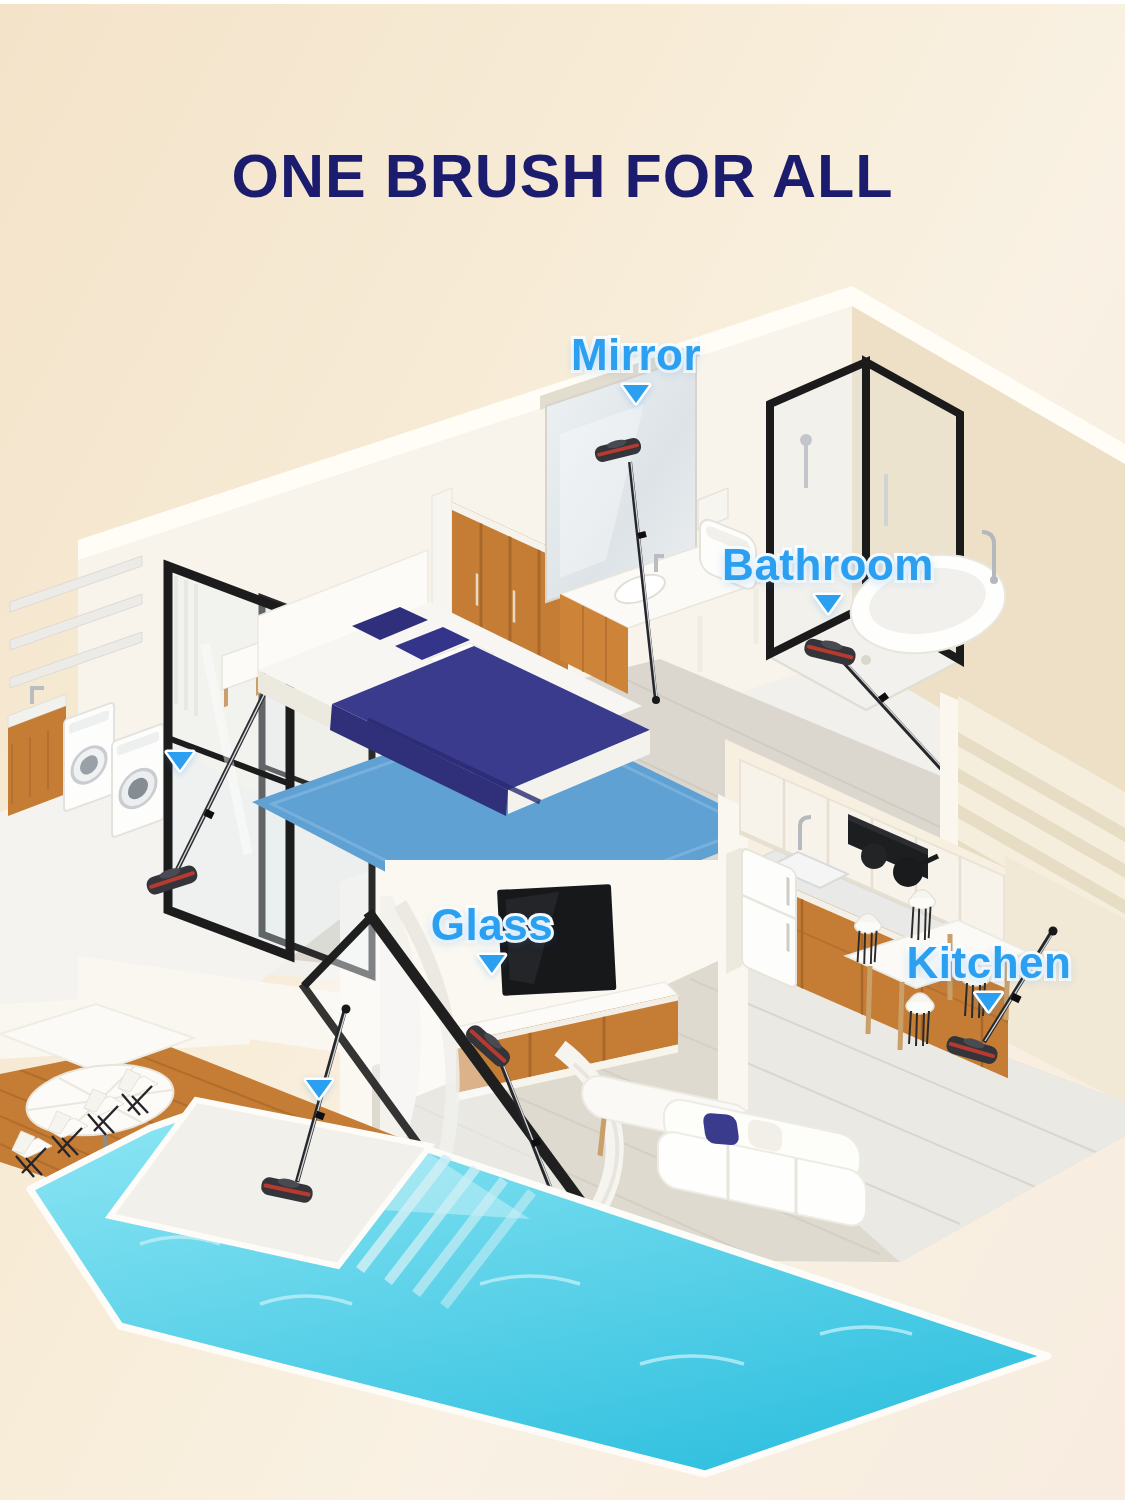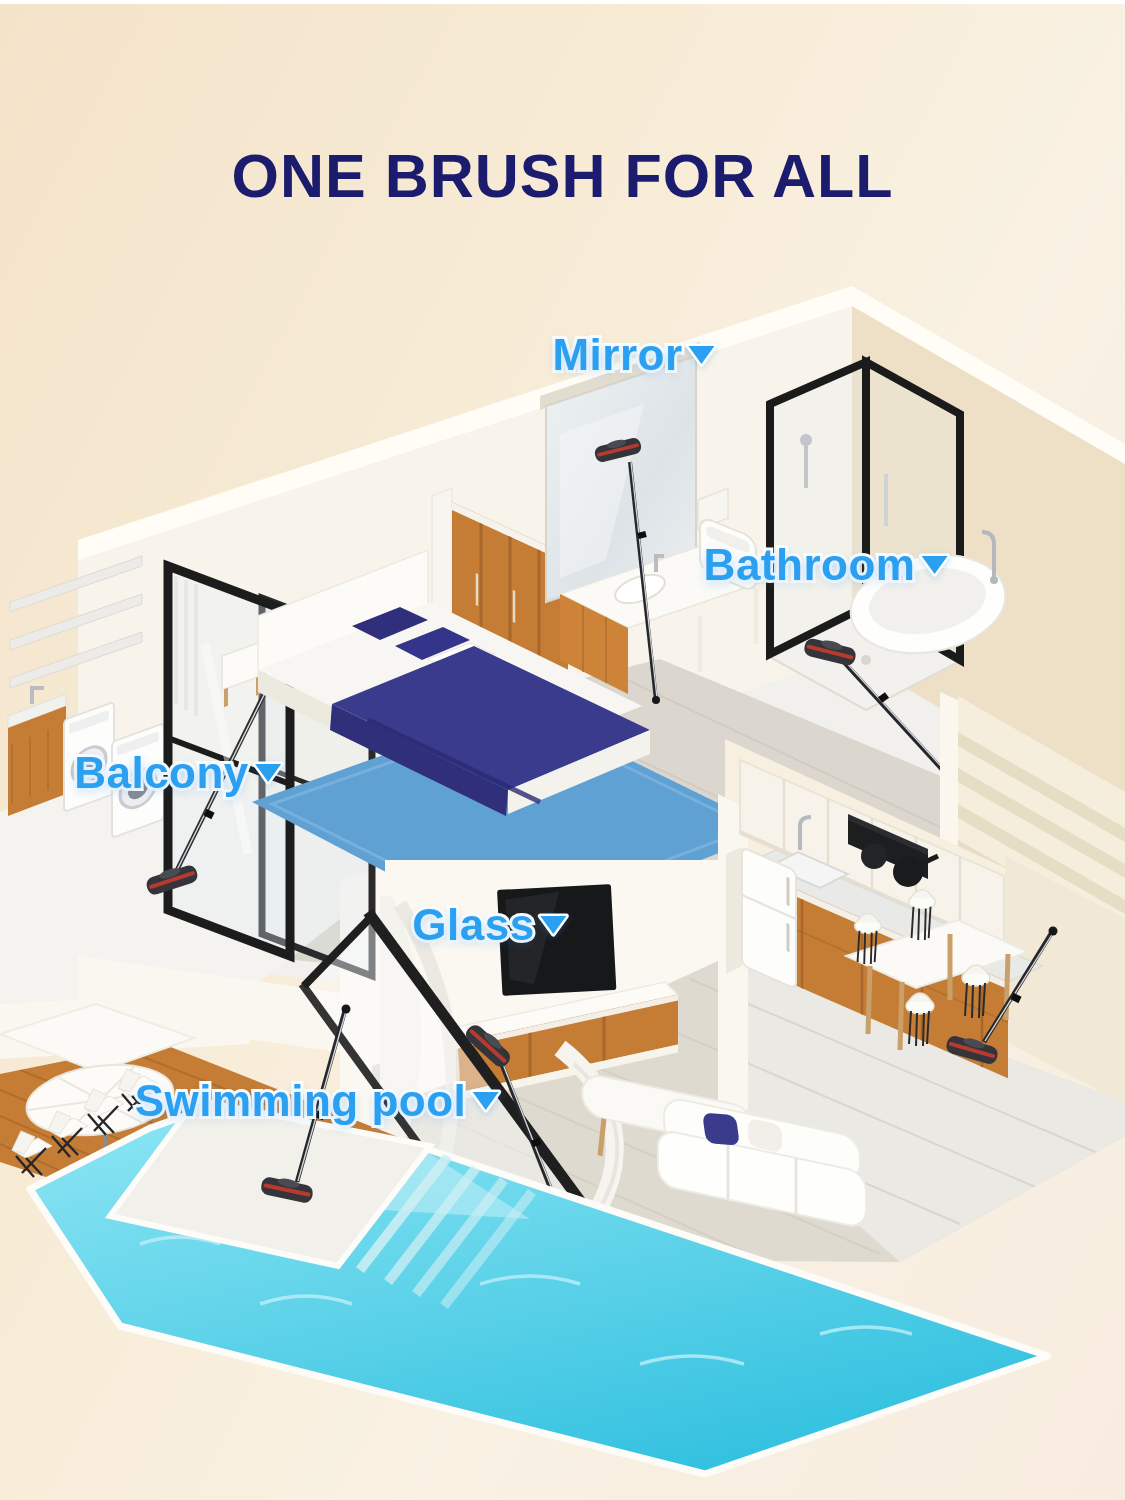--- a/index.html
+++ b/index.html
@@ -15,21 +15,21 @@
     position:relative;width:1125px;height:1500px;overflow:hidden;margin:4px auto;
     background:linear-gradient(118deg,var(--bg-top) 0%,var(--bg-mid) 42%,#f9f1e3 62%,var(--bg-bottom) 100%);
   }
   .page-title{
     position:absolute;top:96px;left:0;right:0;text-align:center;
     font-size:61px;font-weight:bold;letter-spacing:1px;color:var(--title-navy);
     font-family:"Liberation Sans",sans-serif;white-space:nowrap;
   }
   .scene{position:absolute;left:0;top:0;width:1125px;height:1500px;}
   .room-label{
-    position:absolute;display:flex;flex-direction:row;align-items:center;gap:1px;
+    position:absolute;display:flex;flex-direction:column;align-items:center;gap:1px;
     transform:translateX(-50%);z-index:5;pointer-events:none;
   }
   .room-label-text{
     font-weight:bold;font-size:44px;color:var(--label-blue);white-space:nowrap;
     -webkit-text-stroke:6px var(--label-outline);paint-order:stroke fill;
     text-shadow:0 3px 10px rgba(43,142,230,.30);letter-spacing:.5px;
   }
   .room-label.size-lg .room-label-text{font-size:44px;}
   .room-label-arrow{width:36px;height:26px;display:block;filter:drop-shadow(0 2px 3px rgba(43,142,230,.25));}
   .room-label-arrow path{fill:var(--label-blue);stroke:var(--label-outline);stroke-width:5;paint-order:stroke;stroke-linejoin:round;}
@@ -405,31 +405,35 @@
         <path d="M5,4 H31 L18,22 Z"></path>
       </svg>
   </div>
   <div class="room-label" style="left:828px;top:536px">
     <span class="room-label-text">Bathroom</span>
     <svg class="room-label-arrow" viewBox="0 0 36 26">
         <path d="M5,4 H31 L18,22 Z"></path>
       </svg>
   </div>
   <div class="room-label" style="left:180px;top:744px">
-    <span class="room-label-text">Balcony</span>
     <svg class="room-label-arrow" viewBox="0 0 36 26">
         <path d="M5,4 H31 L18,22 Z"></path>
       </svg>
   </div>
   <div class="room-label" style="left:492px;top:896px">
     <span class="room-label-text">Glass</span>
     <svg class="room-label-arrow" viewBox="0 0 36 26">
         <path d="M5,4 H31 L18,22 Z"></path>
       </svg>
   </div>
   <div class="room-label" style="left:319px;top:1072px">
-    <span class="room-label-text">Swimming pool</span>
+    <svg class="room-label-arrow" viewBox="0 0 36 26">
+        <path d="M5,4 H31 L18,22 Z"></path>
+      </svg>
+  </div>
+  <div class="room-label" style="left:989px;top:934px">
+    <span class="room-label-text">Kitchen</span>
     <svg class="room-label-arrow" viewBox="0 0 36 26">
         <path d="M5,4 H31 L18,22 Z"></path>
       </svg>
   </div>
 
 </div>
 
 </body></html>

